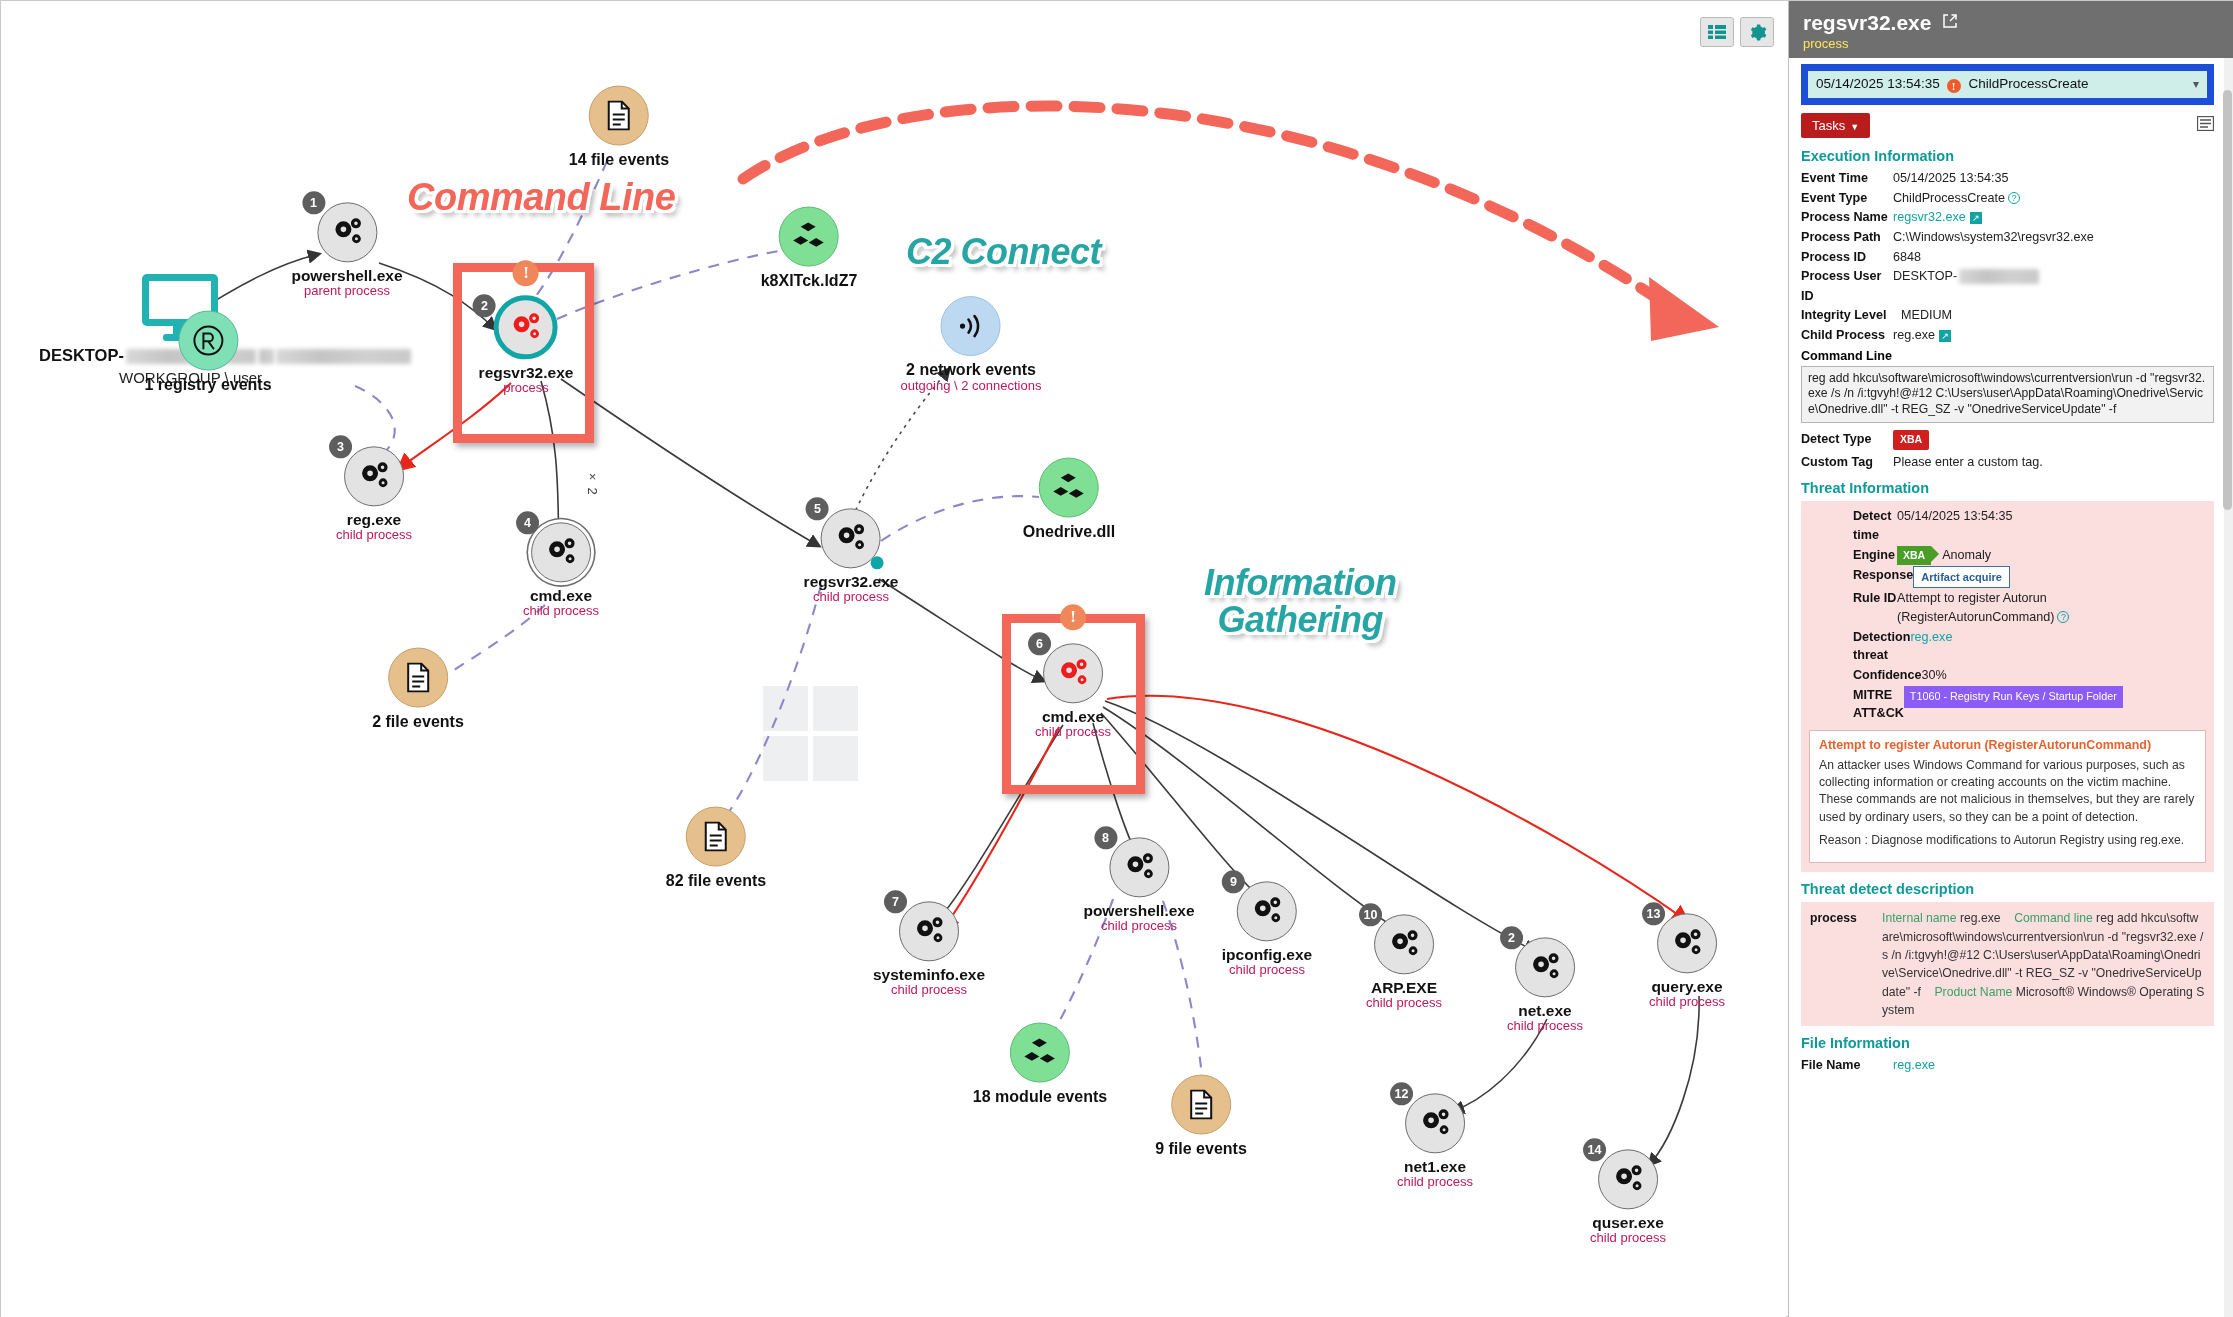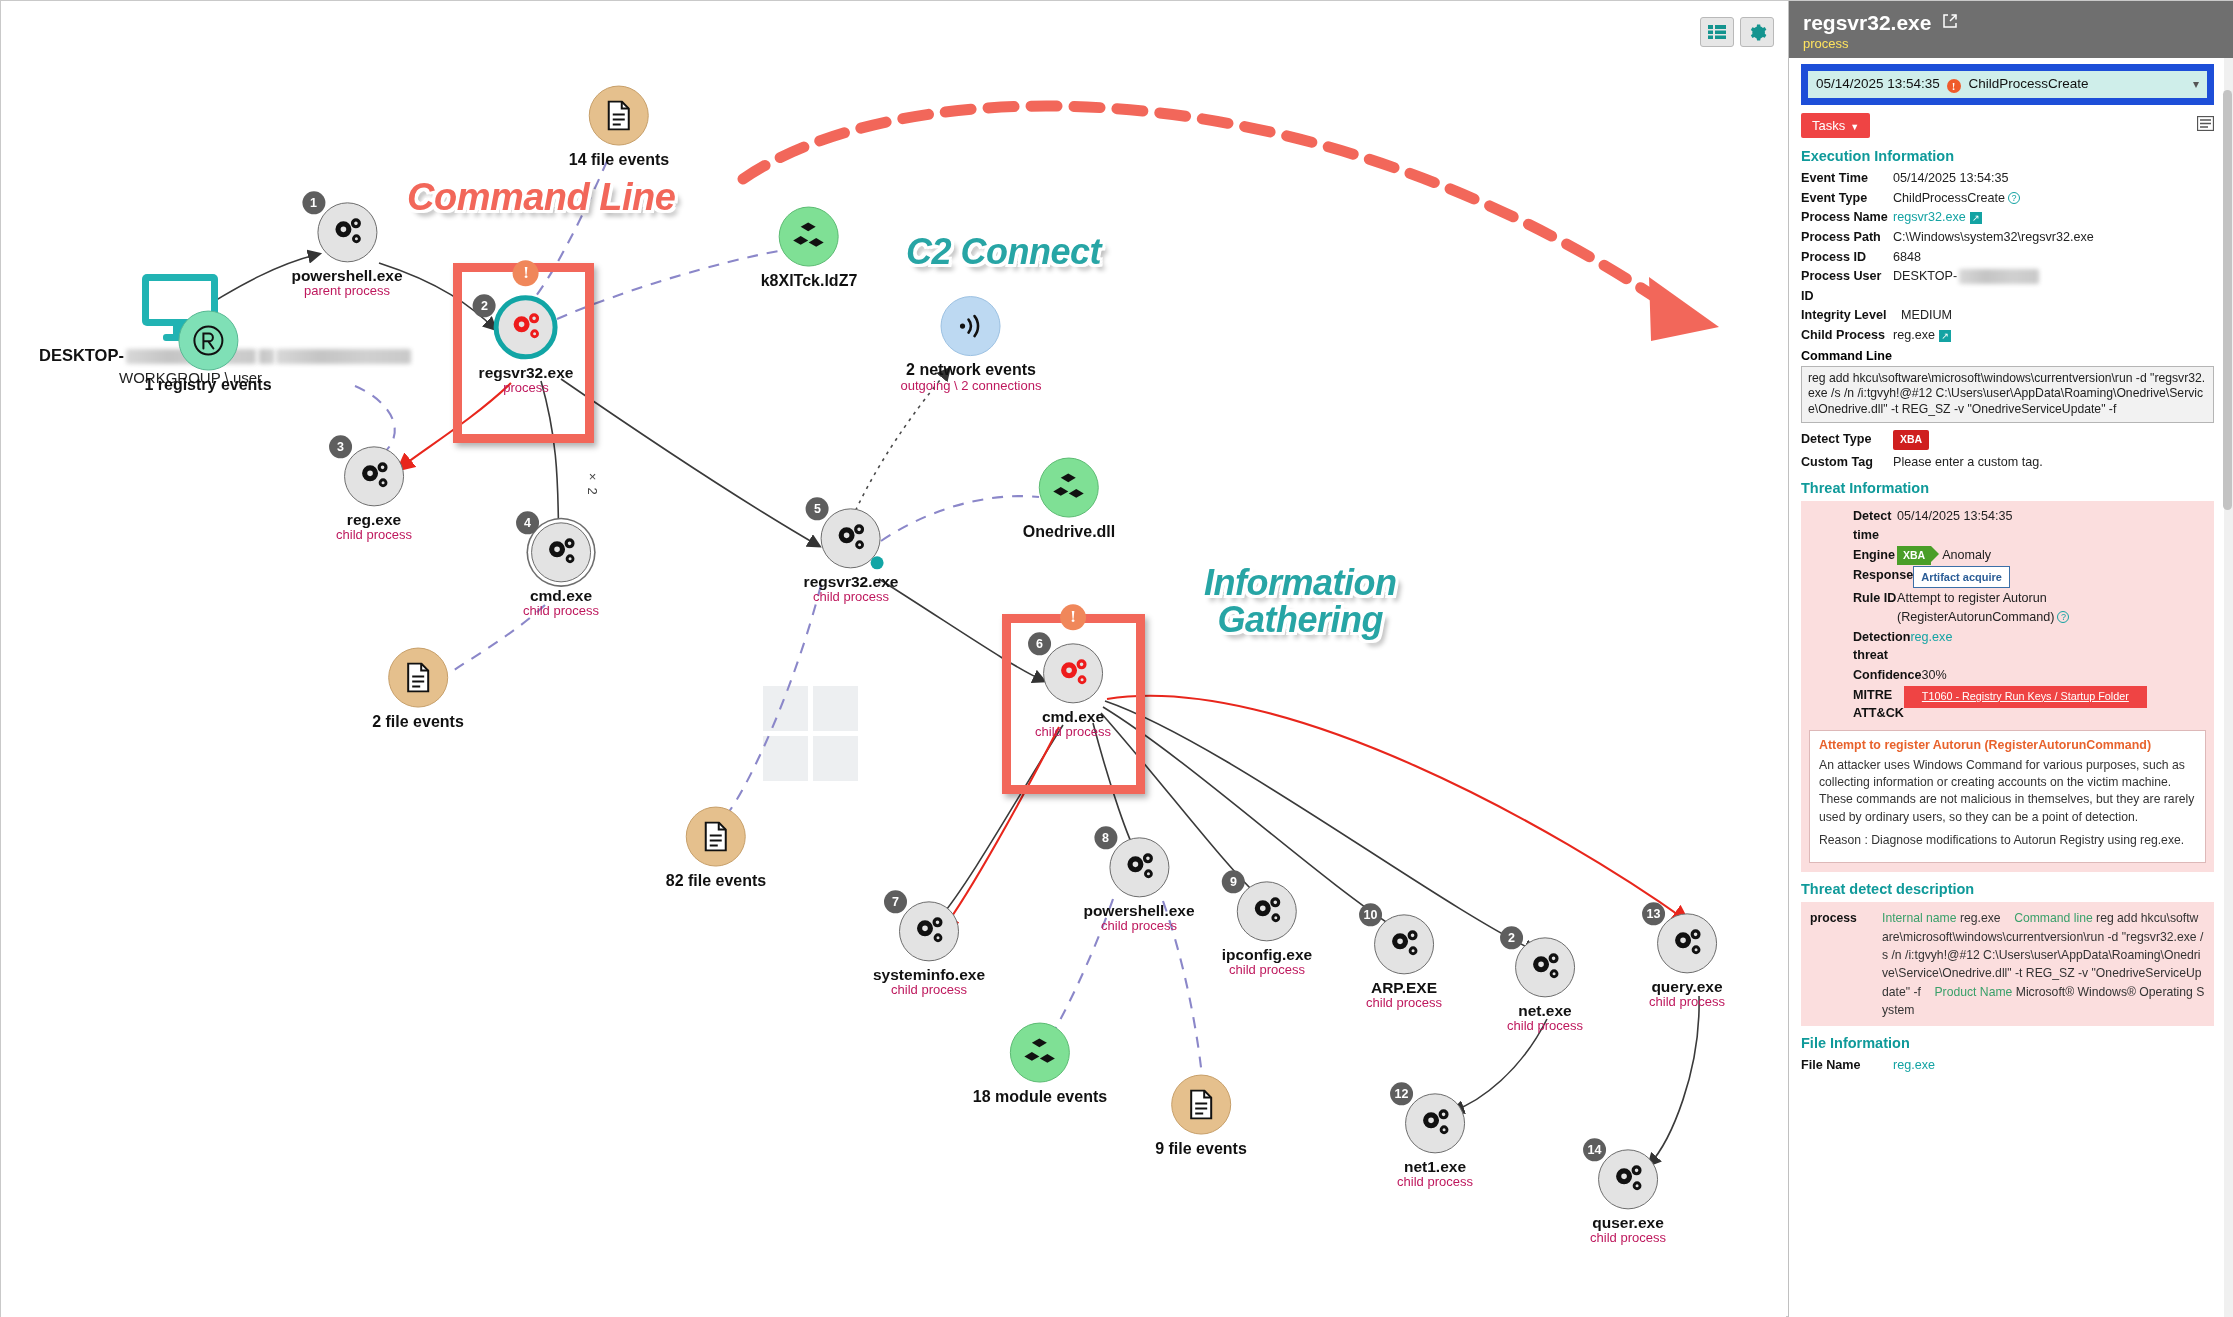--- a/index.html
+++ b/index.html
@@ -245,21 +245,21 @@
     text-align:center; line-height: 14px; vertical-align: -2px;
     margin: 0 4px 0 3px;
     font-family: "Liberation Serif", serif;
   }
 
   .task-row {
     display: flex; align-items: center; justify-content: space-between;
     margin-bottom: 10px;
   }
   .tasks-btn {
-    background: #ef4444; color: #fff;
+    background: #b91c1c; color: #fff;
     font-size: 13px; padding: 5px 11px;
     border: none; border-radius: 2px; cursor: pointer;
   }
   .tasks-btn .c { margin-left: 5px; font-size: 9px; }
 
   .sect-title {
     color: #0f9a9a; font-size: 14.5px; font-weight: bold;
     margin: 9px 0 5px 0;
   }
   .kv { display: flex; font-size: 12.6px; line-height: 1.48; margin-bottom: 1px; }
@@ -300,22 +300,22 @@
     content:""; position:absolute; right: -8px; top: 0;
     border-top: 8px solid transparent; border-bottom: 8px solid transparent;
     border-left: 8px solid #4a9e28;
   }
   .artifact-btn {
     display:inline-block; border: 1px solid #3b6fa8; color: #2b5d96;
     font-size: 11px; font-weight: bold; padding: 2px 7px; background: #fff;
     cursor: pointer;
   }
   .mitre-chip {
-    display:inline-block; background: #ef4444; color: #fff;
-    font-size: 10.8px; padding: 3px 18px; text-decoration: underline;
+    display:inline-block; background: #8b5cf6; color: #fff;
+    font-size: 10.8px; padding: 3px 6px; 
     cursor: pointer;
   }
   .desc-card {
     background: #fff; border: 1px solid #ddb8b8;
     padding: 7px 9px; margin-top: 7px;
   }
   .desc-card h4 {
     margin: 0 0 5px 0; color: #e8622c; font-size: 12.4px; font-weight: bold;
   }
   .desc-card p { margin: 0 0 6px 0; font-size: 12.2px; color: #333; line-height: 1.42; }

